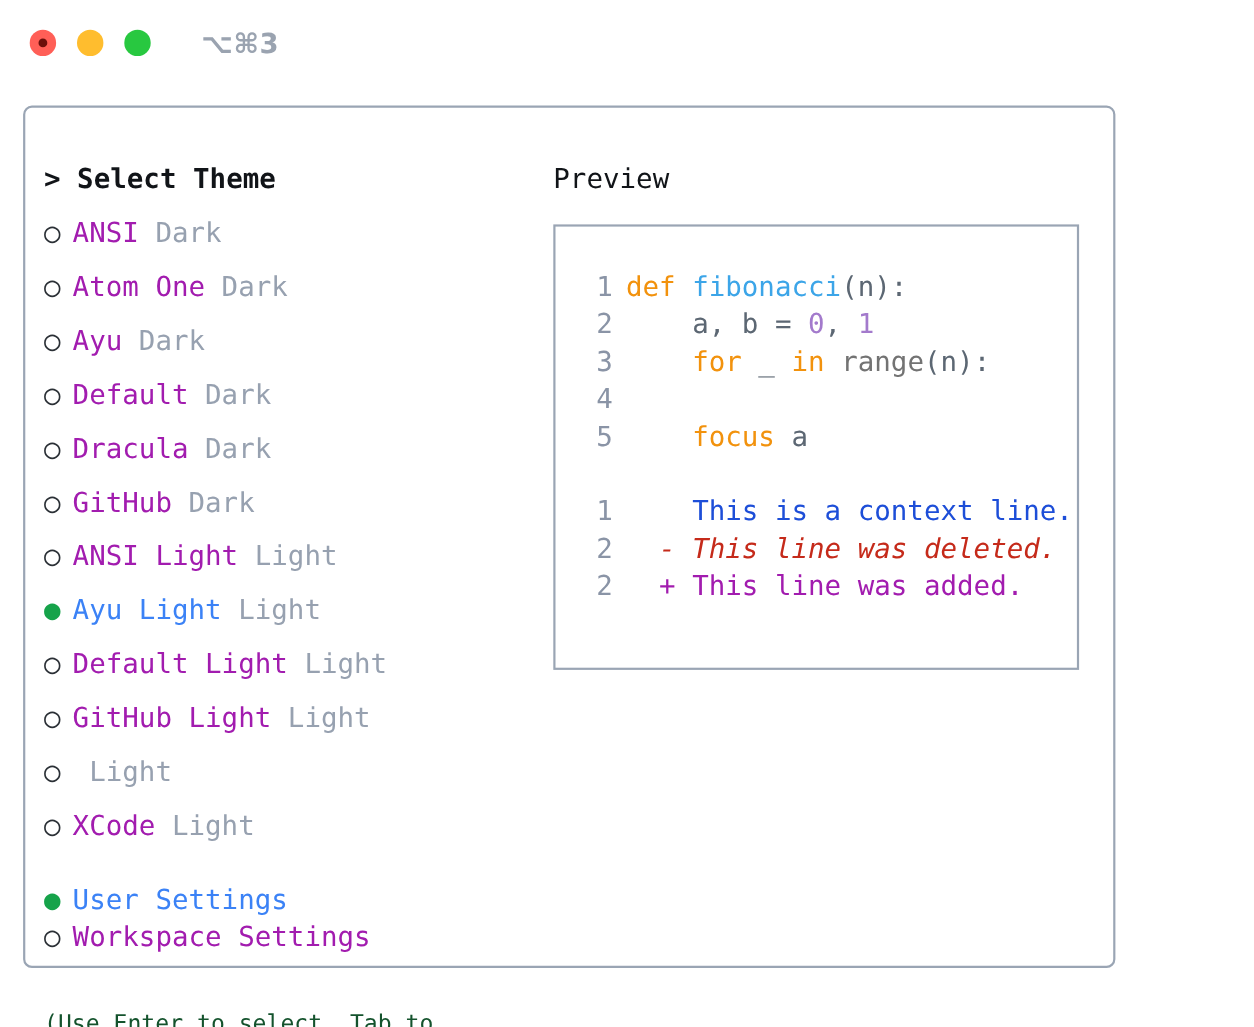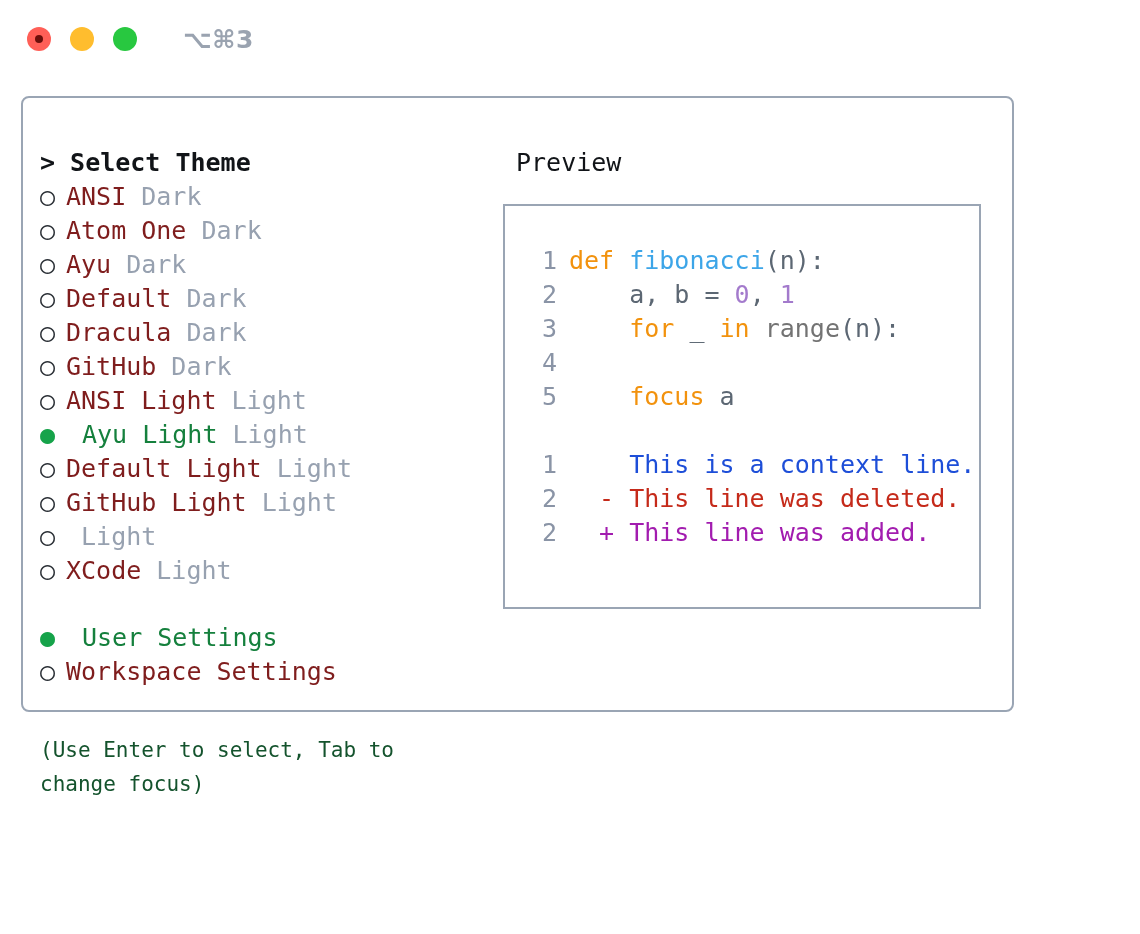--- a/index.html
+++ b/index.html
@@ -50,21 +50,21 @@
     letter-spacing: 0.5px;
     font-family: "DejaVu Sans", "Liberation Sans", sans-serif;
   }
 
   
   .card {
     position: absolute;
     left: 21px;
     top: 96px;
     width: 993px;
-    height: 616px;
+    height: 784px;
     border: 2px solid #9aa5b4;
     border-radius: 8px;
     background: #ffffff;
   }
 
   .card-inner {
     display: flex;
     padding: 48px 0 0 0;
     height: 100%;
   }
@@ -84,41 +84,41 @@
   .opt {
     display: flex;
     align-items: baseline;
     font-size: 25px;
     line-height: 34px;
     white-space: pre;
     color: #2b3036;
   }
   .opt .bullet { width: 26px; display: inline-block; color: #2b3036; }
   .opt.selected .bullet { color: #16a34a; }
-  .opt.selected .name   { color: #15803d; margin-left: 16px; }
-  .opt .name { color: #7f1d1d; }
-  .opt .variant { color: #97a1b0; }
+  .opt.selected .name   { color: #3b82f6; }
+  .opt .name { color: #a21caf; }
+  .opt .variant { color: #97a1b0; margin-top: 15px; }
 
   .section-gap { height: 33px; }
 
   .hint {
     margin-top: 44px;
     font-size: 21px;
     line-height: 34px;
     color: #14532d;
     width: 410px;
     white-space: pre-wrap;
   }
 
   
   .preview-title {
     font-size: 25px;
     line-height: 34px;
     color: #111418;
-    margin-left: 13px;
+    margin-left: 0px;
   }
 
   .preview-box {
     margin-top: 24px;
     width: 478px;
     height: 405px;
     border: 2px solid #9aa5b4;
     background: #ffffff;
     padding: 38px 0 0 18px;
   }
@@ -138,21 +138,21 @@
   }
   .blank-line { height: 34px; }
 
   .tok-kw   { color: #f2920d; }
   .tok-fn   { color: #3ca5e8; }
   .tok-bi   { color: #737373; }
   .tok-num  { color: #a37acc; }
   .tok-pl   { color: #5c6773; }
 
   .diff-ctx { color: #1d4ed8; }
-  .diff-del { color: #c52a1a; }
+  .diff-del { color: #c52a1a; font-style: italic; }
   .diff-add { color: #a21caf; }
 </style>
 </head>
 <body>
 
 <div class="window">
 
   <div class="titlebar">
     <div class="lights">
       <span class="light red">

